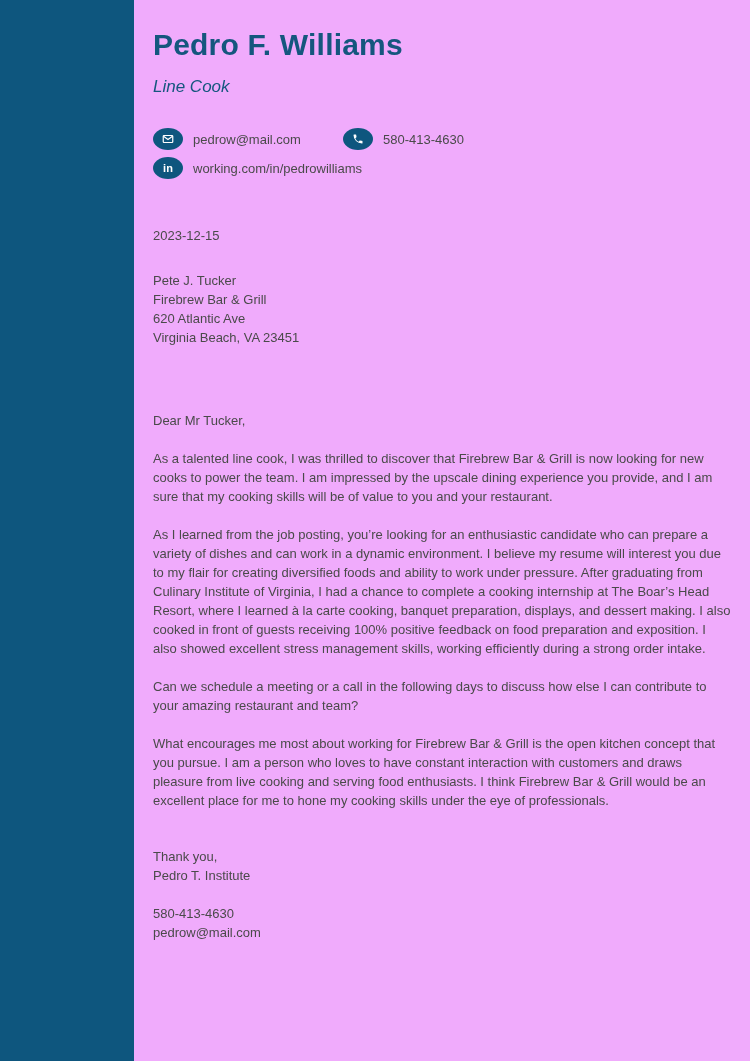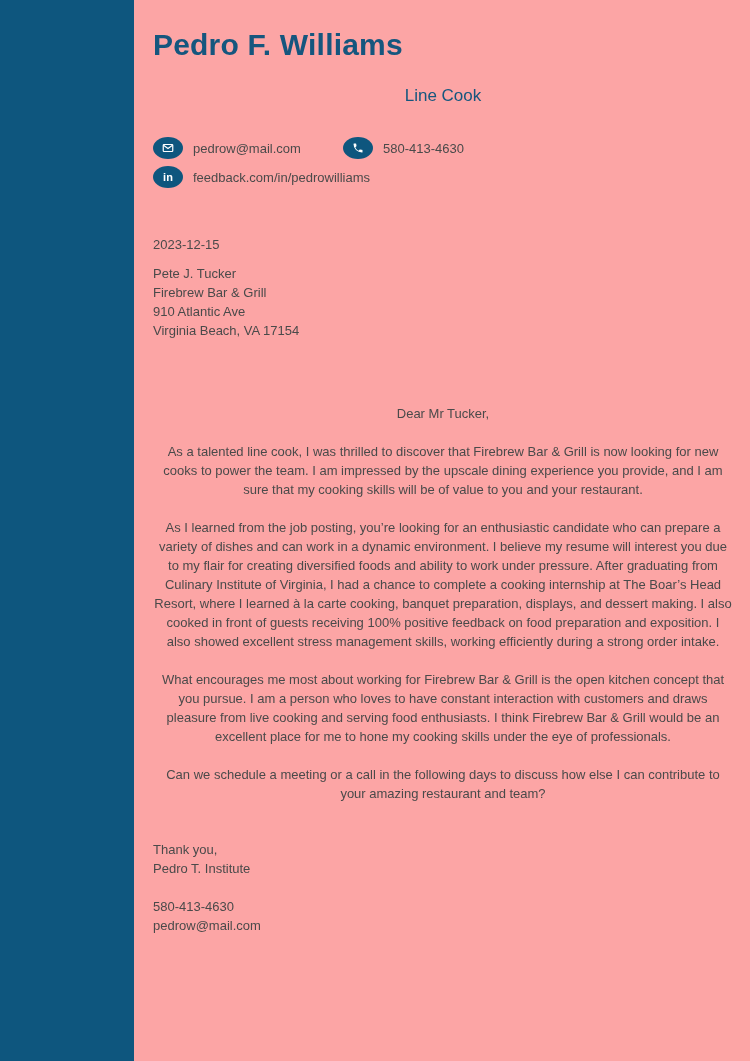--- a/index.html
+++ b/index.html
@@ -5,21 +5,21 @@
   html, body {
     margin: 0;
     padding: 0;
     background: #ffffff;
     font-family: "Liberation Sans", "DejaVu Sans", sans-serif;
   }
   .page {
     position: relative;
     width: 750px;
     height: 1061px;
-    background: #fca5a5;
+    background: #f0abfc;
     overflow: hidden;
   }
   .sidebar {
     position: absolute;
     left: 0;
     top: 0;
     width: 134px;
     height: 100%;
     background: #0e567e;
   }
@@ -35,25 +35,25 @@
   }
   .name {
     margin: 0;
     color: #15567e;
     font-size: 30px;
     line-height: 34px;
     font-weight: bold;
     letter-spacing: 0.2px;
   }
   .job-title {
-    margin-top: 24px;
+    margin-top: 15px;
     color: #15567e;
     font-size: 17px;
+    font-style: italic;
     line-height: 20px;
-    text-align: center;
   }
   .contacts {
     margin-top: 31px;
     display: grid;
     grid-template-columns: 190px 1fr;
     grid-row-gap: 7px;
     align-items: center;
   }
   .contact {
     display: flex;
@@ -76,28 +76,27 @@
     color: #ffffff;
     font-size: 11px;
     font-weight: bold;
     line-height: 1;
     font-family: "Liberation Sans", sans-serif;
   }
   .date {
     margin-top: 47px;
   }
   .recipient {
-    margin-top: 10px;
+    margin-top: 26px;
   }
   .body-text {
     margin-top: 64px;
   }
   .body-text p {
     margin: 17px 0 19px 0;
-    text-align: center;
   }
   .closing {
     margin-top: 37px;
     margin-bottom: 19px;
   }
   .sig-contact {
     margin-top: 19px;
   }
 </style>
 </head>
@@ -126,39 +125,39 @@
           <svg width="12" height="12" viewBox="0 0 24 24" fill="#ffffff">
             <path d="M6.62 10.79a15.05 15.05 0 0 0 6.59 6.59l2.2-2.2a1 1 0 0 1 1.01-.24 11.36 11.36 0 0 0 3.58.57 1 1 0 0 1 1 1V20a1 1 0 0 1-1 1A17 17 0 0 1 3 4a1 1 0 0 1 1-1h3.5a1 1 0 0 1 1 1 11.36 11.36 0 0 0 .57 3.58 1 1 0 0 1-.25 1.01l-2.2 2.2z"></path>
           </svg>
         </span>
         <span>580-413-4630</span>
       </div>
       <div class="contact">
         <span class="cicon">
           <span class="in-glyph">in</span>
         </span>
-        <span>feedback.com/in/pedrowilliams</span>
+        <span>working.com/in/pedrowilliams</span>
       </div>
     </div>
 
     <div class="date">2023-12-15</div>
 
     <div class="recipient">
       <div>Pete J. Tucker</div>
       <div>Firebrew Bar &amp; Grill</div>
-      <div>910 Atlantic Ave</div>
-      <div>Virginia Beach, VA 17154</div>
+      <div>620 Atlantic Ave</div>
+      <div>Virginia Beach, VA 23451</div>
     </div>
 
     <div class="body-text">
       <p>Dear Mr Tucker,</p>
       <p>As a talented line cook, I was thrilled to discover that Firebrew Bar &amp; Grill is now looking for new cooks to power the team. I am impressed by the upscale dining experience you provide, and I am sure that my cooking skills will be of value to you and your restaurant.</p>
       <p>As I learned from the job posting, you’re looking for an enthusiastic candidate who can prepare a variety of dishes and can work in a dynamic environment. I believe my resume will interest you due to my flair for creating diversified foods and ability to work under pressure. After graduating from Culinary Institute of Virginia, I had a chance to complete a cooking internship at The Boar’s Head Resort, where I learned à la carte cooking, banquet preparation, displays, and dessert making. I also cooked in front of guests receiving 100% positive feedback on food preparation and exposition. I also showed excellent stress management skills, working efficiently during a strong order intake.</p>
+      <p>Can we schedule a meeting or a call in the following days to discuss how else I can contribute to your amazing restaurant and team?</p>
       <p>What encourages me most about working for Firebrew Bar &amp; Grill is the open kitchen concept that you pursue. I am a person who loves to have constant interaction with customers and draws pleasure from live cooking and serving food enthusiasts. I think Firebrew Bar &amp; Grill would be an excellent place for me to hone my cooking skills under the eye of professionals.</p>
-      <p>Can we schedule a meeting or a call in the following days to discuss how else I can contribute to your amazing restaurant and team?</p>
 
       <div class="closing">
         <div>Thank you,</div>
         <div>Pedro T. Institute</div>
       </div>
 
       <div class="sig-contact">
         <div>580-413-4630</div>
         <div>pedrow@mail.com</div>
       </div>

